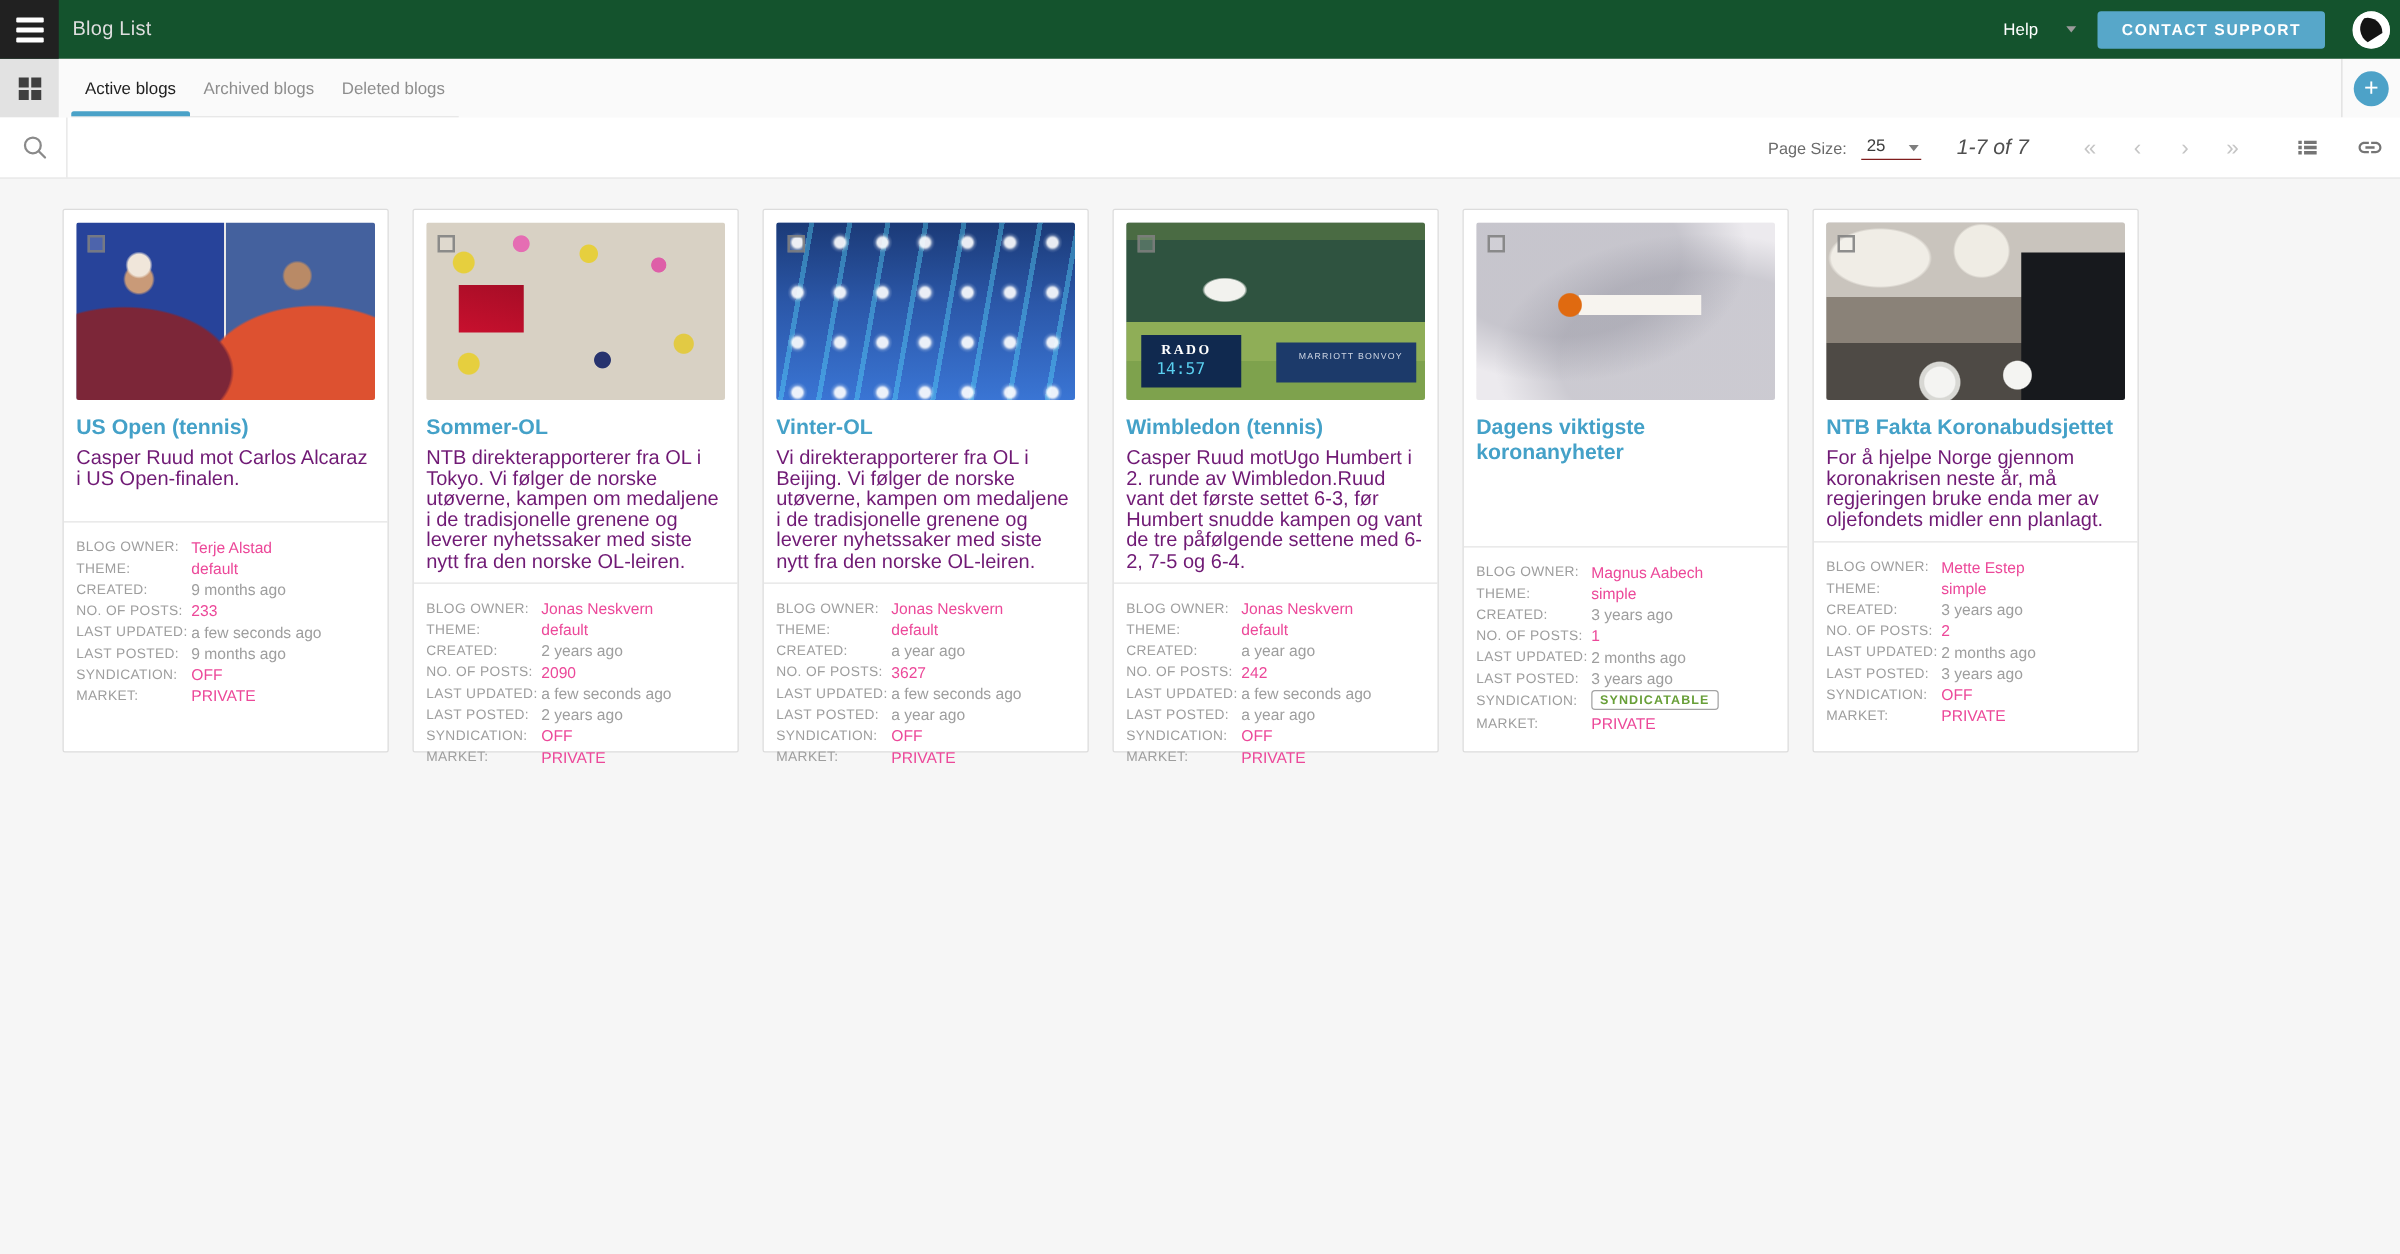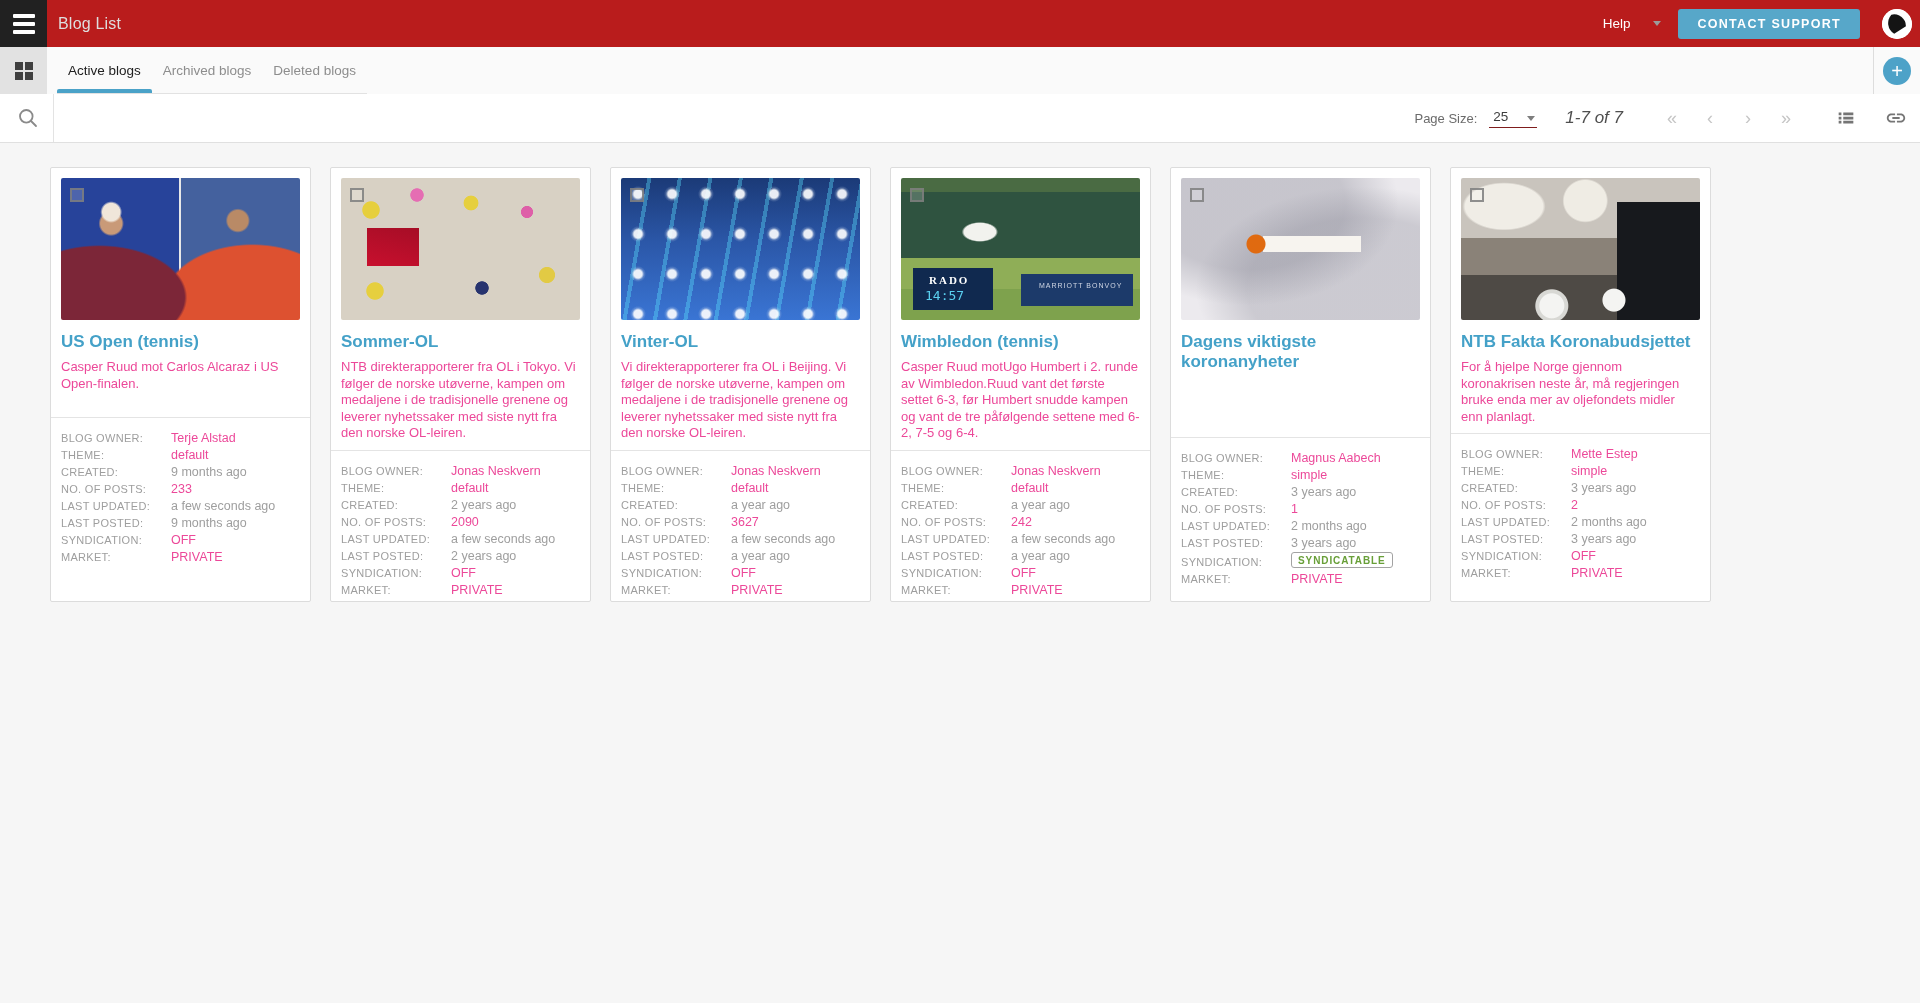--- a/index.html
+++ b/index.html
@@ -4,21 +4,21 @@
 <style>
   * { box-sizing: border-box; margin: 0; padding: 0; }
   html,body { width:1920px; height:1003px; }
   body {
     font-family: "Liberation Sans", sans-serif;
     background:#f6f6f6; color:#212121; overflow:hidden; position:relative;
   }
 
   
   .topbar { position:absolute; top:0; left:0; width:1920px; height:47px;
-    background:#b91c1c; display:flex; align-items:center; z-index:30; }
+    background:#14532d; display:flex; align-items:center; z-index:30; }
   .menu-btn { width:47px; height:47px; background:#212121; display:flex;
     flex-direction:column; justify-content:center; align-items:center; gap:4px; cursor:pointer; }
   .menu-btn i { width:22px; height:4px; background:#fff; border-radius:1px; }
   .topbar-title { color:#dedede; font-size:16px; margin-left:11px; letter-spacing:.2px; }
   .topbar-spacer { flex:1; }
   .help { color:#fff; font-size:13.5px; display:flex; align-items:center; gap:23px; cursor:pointer; }
   .caret-down { width:0; height:0; border-left:4px solid transparent;
     border-right:4px solid transparent; border-top:5px solid #9b9b9b; }
   .support-btn { background:#57a7c9; color:#fff; border:none; border-radius:3px;
     font-family:inherit; font-size:12.5px; font-weight:bold; letter-spacing:1.3px;
@@ -66,23 +66,23 @@
   
   .content { position:absolute; top:143px; left:0; width:1920px; bottom:0; background:#f6f6f6;
     padding:24px 0 0 50px; display:flex; align-items:flex-start; }
   .card { width:261px; height:435px; background:#fff; border:1px solid #dcdcdc; border-radius:2px;
     margin-right:19px; padding:10px 10px 12px; flex:none; }
   .card-img { position:relative; height:142px; border-radius:2px; overflow:hidden; cursor:pointer; }
   .cbx { position:absolute; top:10px; left:9px; width:14px; height:14px;
     border:2px solid rgba(125,125,125,.85); background:rgba(255,255,255,.18); cursor:pointer; }
   .card-title { margin:12px 0 7px; font-size:17px; font-weight:bold; color:#44a1c8; cursor:pointer;
     line-height:20px; }
-  .card-desc { font-size:13px; color:#ec4899; line-height:16.5px; min-height:50px; }
+  .card-desc { font-size:16px; color:#701a75; line-height:16.5px; min-height:50px; }
   .hdiv { border-top:1px solid #e4e4e4; margin:8px -10px 11px; }
-  .meta-row { display:flex; align-items:flex-end; min-height:16px; line-height:16px;gap:18px; }
+  .meta-row { display:flex; align-items:center; min-height:16px; line-height:16px; }
   .m-label { width:92px; flex:none; font-size:11px; color:#9e9e9e; letter-spacing:.3px; padding-top:1px; }
   .m-value { font-size:12.5px; color:#ec4899; }
   .m-value.muted { color:#9e9e9e; }
   .m-value.badge { display:inline-block; border:1px solid #a3a3a3; color:#689f38; font-size:10px;
     font-weight:bold; letter-spacing:.9px; padding:2px 6px 1px; border-radius:3px; margin:1px 0 2px; line-height:11px; }
 
   .imgtext { position:absolute; white-space:nowrap; }
   .it-0 { left:28px; top:96px; color:#fff; font-family:"Liberation Serif", serif; font-weight:bold;
     font-size:11px; letter-spacing:2px; }
   .it-1 { left:24px; top:110px; color:#5ad0f0; font-family:"DejaVu Sans Mono", monospace; font-size:13px; }

